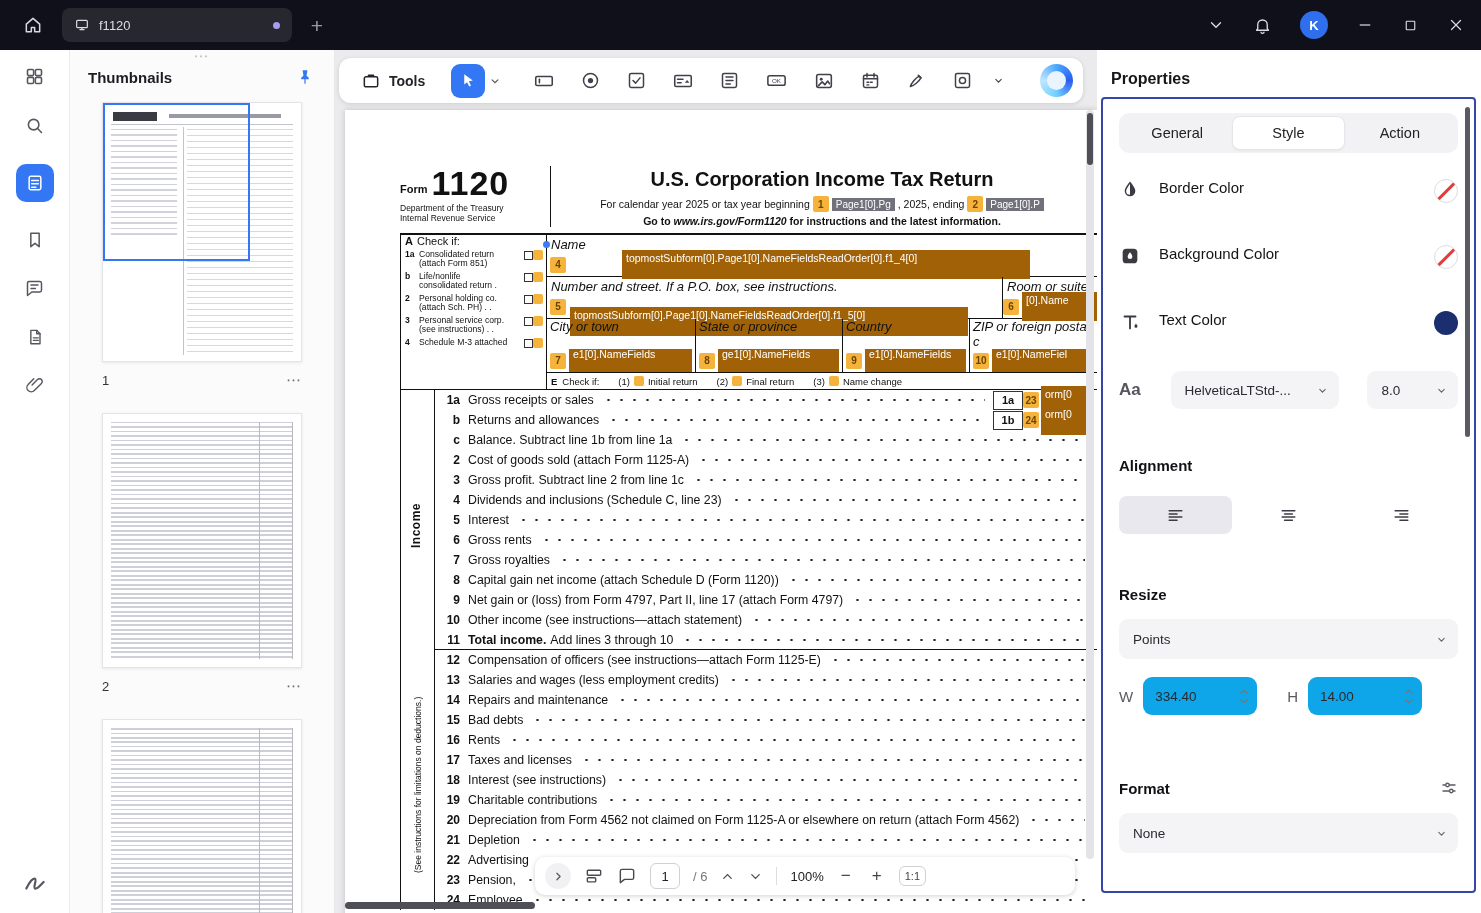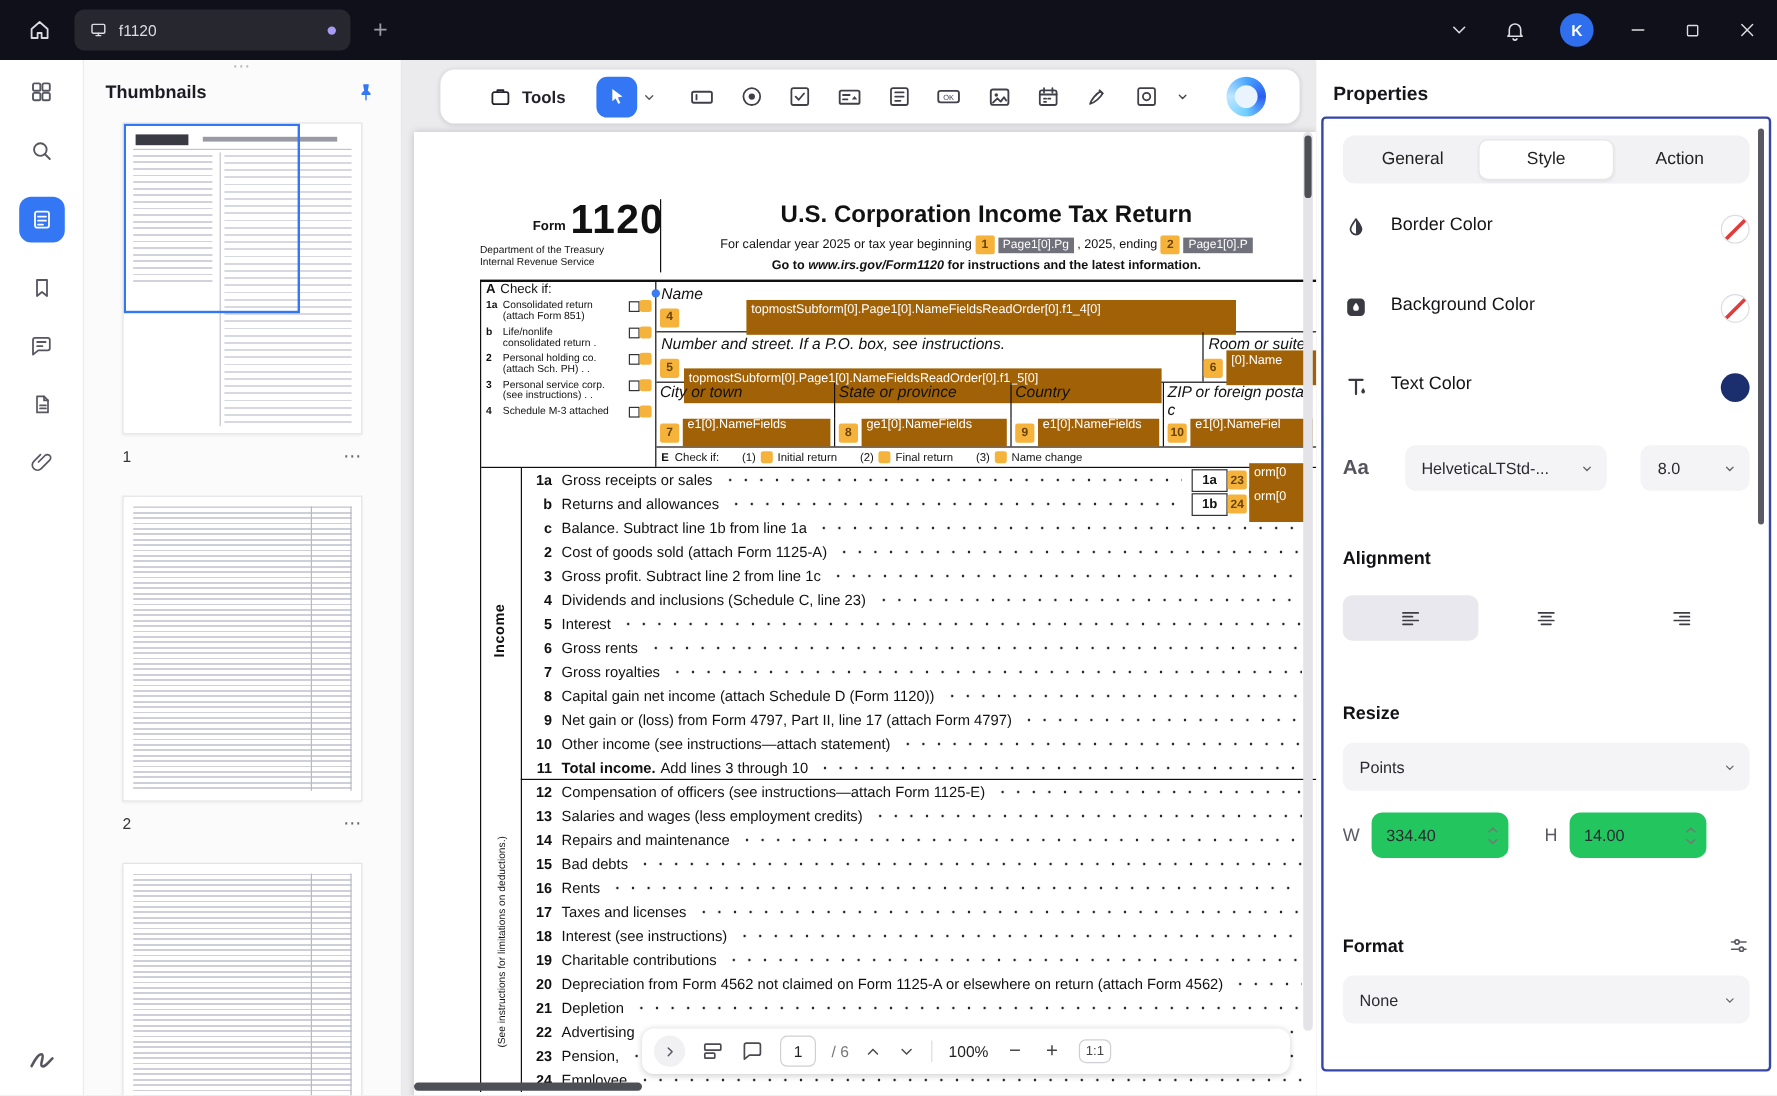--- a/index.html
+++ b/index.html
@@ -47,36 +47,36 @@
       linear-gradient(#c3c3cd,#c3c3cd) 72px 18px/1px 228px no-repeat; }
   .sk-dense { position:absolute; inset:8px;
     background:
       linear-gradient(#b9b9c4,#b9b9c4) 100% 0/1px 100% no-repeat,
       linear-gradient(#b9b9c4,#b9b9c4) 82% 0/1px 100% no-repeat,
       repeating-linear-gradient(to bottom,#cfcfd9 0 1.5px,transparent 1.5px 4.5px); }
 
   
   .main { position:absolute; left:335px; top:50px; bottom:0; width:762px; background:#ebebed; overflow:hidden; }
 
-  .toolbar { position:absolute; left:32px; top:8px; right:14px; height:45px; background:#fff; border-radius:12px; box-shadow:0 1px 4px rgba(20,20,40,.14); display:flex; align-items:center; padding:0 28px; }
+  .toolbar { position:absolute; left:4px; top:8px; right:14px; height:45px; background:#fff; border-radius:12px; box-shadow:0 1px 4px rgba(20,20,40,.14); display:flex; align-items:center; padding:0 10px; }
   .tools-btn { display:flex; align-items:center; gap:8px; padding:0 12px; height:36px; font-size:14px; font-weight:600; color:#23232b; }
   .sel-btn { width:34px; height:34px; background:#3477f5; border-radius:9px; display:flex; align-items:center; justify-content:center; margin-left:14px; }
   .sel-caret { color:#55555e; margin-left:3px; }
   .tool-strip { flex:1; display:flex; justify-content:space-evenly; align-items:center; margin:0 6px; }
   .tool-strip button { color:#40404a; display:flex; align-items:center; }
   .tool-caret { margin-left:-6px; color:#55555e; }
   .ai-btn { width:33px; height:33px; border-radius:50%; background:conic-gradient(#4aa8ff,#2a5df0,#6fd0ff,#bfe6ff,#4aa8ff); position:relative; margin-left:4px; }
   .ai-btn::after { content:""; position:absolute; inset:7px; background:#eaf4ff; border-radius:50%; }
 
   
   .page { position:absolute; left:10px; top:60px; width:752px; height:870px; background:#fff; box-shadow:0 0 6px rgba(0,0,0,.18); padding:56px 0 0 55px; color:#111; }
   .f-header { display:flex; border-bottom:2px solid #111; padding-bottom:6px; padding-right:4px; }
   .f-head-left { width:150px; }
   .f-form-row { display:flex; align-items:flex-end; gap:4px; }
-  .f-form-word { font-size:11px; font-weight:700; padding-bottom:5px;margin-left:44px; }
+  .f-form-word { font-size:11px; font-weight:700; padding-bottom:5px; }
   .f-1120 { font-size:34px; font-weight:800; letter-spacing:1px; line-height:1; }
   .f-dept { font-size:8.5px; line-height:10px; margin-top:3px; }
   .f-head-right { flex:1; text-align:center; border-left:1px solid #111; padding:2px 4px 0; }
   .f-title { font-size:20px; font-weight:700; }
   .f-cal { font-size:10.5px; margin-top:5px; display:flex; justify-content:center; align-items:center; gap:3px; white-space:nowrap; overflow:hidden; }
   .gfield { background:#71717b; color:#fff; font-size:10px; padding:1px 4px; }
   .f-goto { font-size:10.5px; font-weight:700; margin-top:3px; }
   .f-goto .lnk { font-style:italic; }
   .fbadge { min-width:16px; height:16px; background:#f5b33c; color:#6b4300; font-weight:700; font-size:10px; display:inline-flex; align-items:center; justify-content:center; border-radius:2px; padding:0 2px; flex:0 0 auto; }
   .mini-badge { width:10px; height:10px; background:#f5b33c; border-radius:2px; display:inline-block; flex:0 0 auto; }
@@ -161,21 +161,21 @@
   .psel-size { width:92px; }
   .pselect .chev { margin-left:auto; color:#666; }
   .pheading { font-size:15px; font-weight:700; color:#121216; }
   .mt48 { margin-top:48px; } .mt52 { margin-top:52px; }
   .align-row { display:flex; margin-top:22px; }
   .align-btn { flex:1; height:38px; display:flex; align-items:center; justify-content:center; color:#3c3c44; border-radius:8px; }
   .align-btn.active { background:#e9e8ee; }
   .pselect.full { width:100%; margin-top:16px; height:40px; }
   .wh-row { display:flex; align-items:center; gap:10px; margin-top:18px; }
   .wh-label { font-size:15px; color:#5a5a62; }
-  .stepper { width:114px; height:38px; background:#22c55e; border-radius:9px; display:flex; align-items:center; padding:0 8px 0 12px; }
+  .stepper { width:114px; height:38px; background:#0ea5e9; border-radius:9px; display:flex; align-items:center; padding:0 8px 0 12px; }
   .stepper input { width:58px; border:0; background:transparent; font-size:13.5px; color:#2a2a30; font-family:inherit; }
   .st-btns { margin-left:auto; display:flex; flex-direction:column; gap:3px; color:#777; }
   .fmt-row { display:flex; align-items:center; justify-content:space-between; margin-top:64px; }
   .fmt-gear { color:#5a5a62; }
   .gap-h { width:10px; }
 </style>
 </head>
 <body>
 
 <div class="app">

